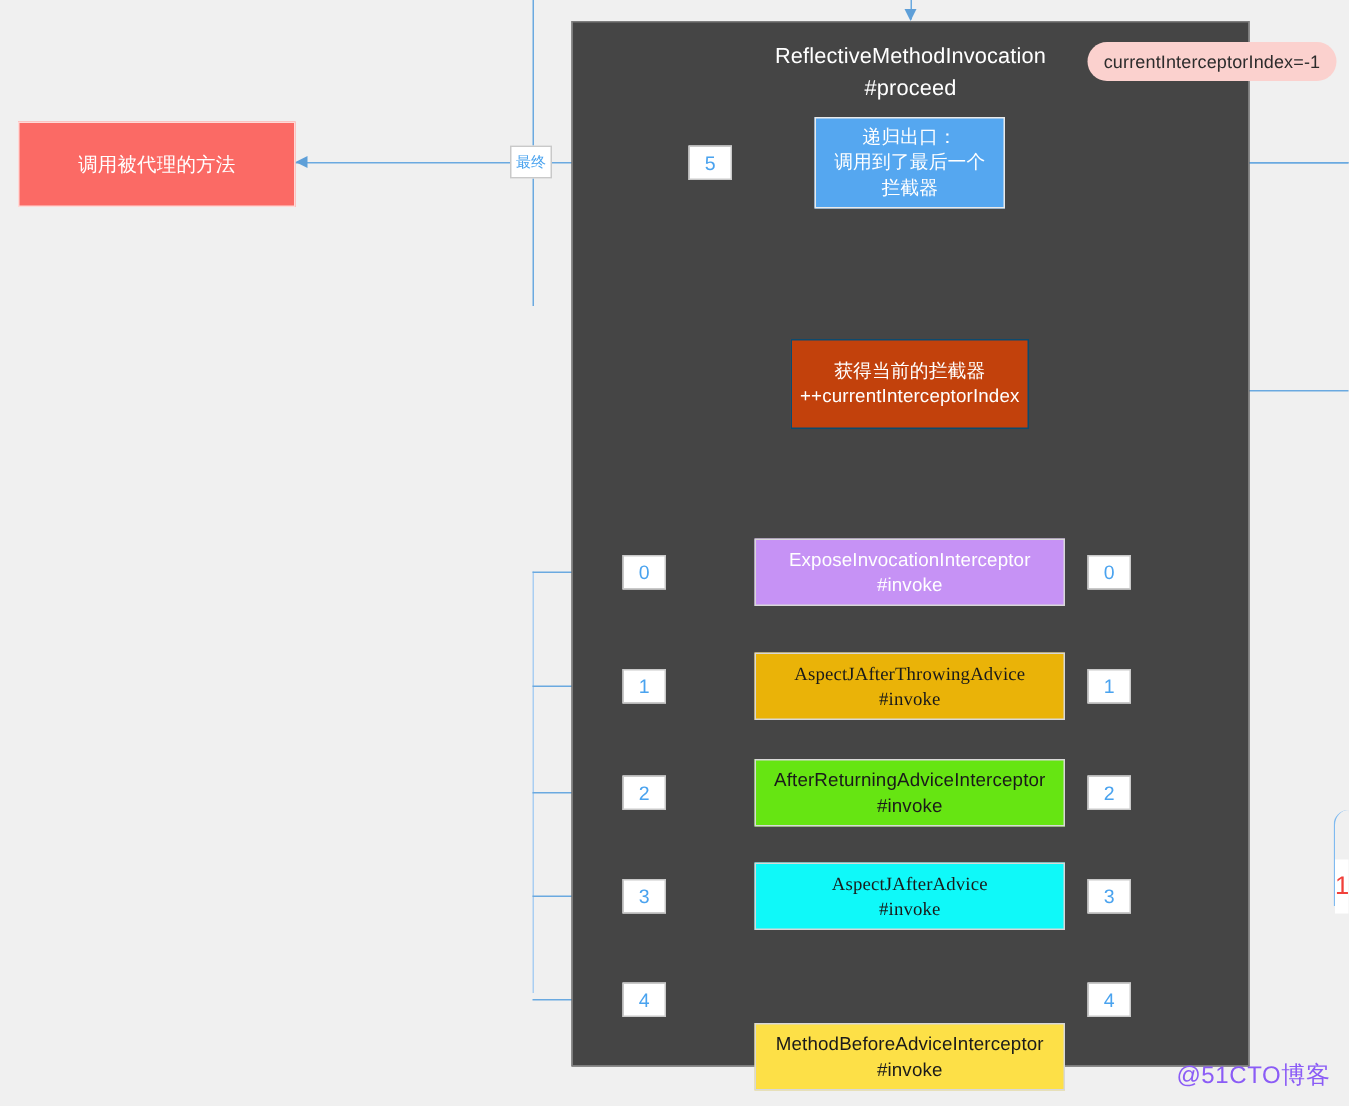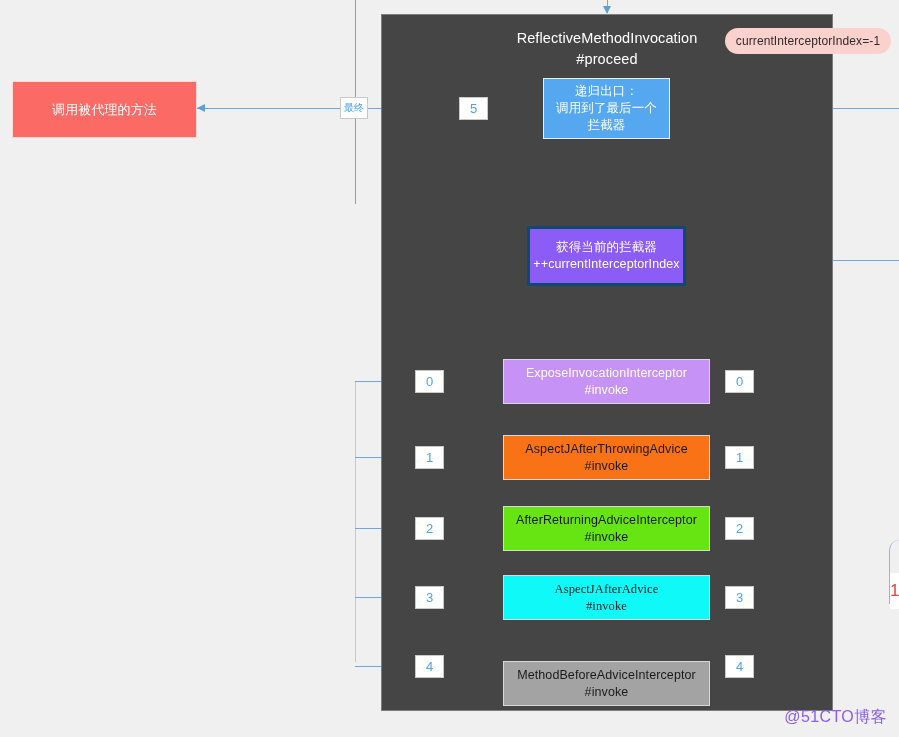--- a/index.html
+++ b/index.html
@@ -71,31 +71,31 @@
     font-size: 13px;
   }
   #node-recursion-exit {
     left: 543px; top: 78px; width: 127px; height: 61px;
     background: #55a7f0;
     color: #ffffff;
     border: 1px solid #eaeaea;
   }
   #node-get-interceptor {
     left: 527px; top: 226px; width: 159px; height: 60px;
-    background: #8b5cf6;
-    color: #ffffff;
-    border: 3px solid #0c4a6e;
+    background: #c2410c;
+    color: #ffffff;
+    border: 1px solid #0c4a6e;
   }
 
   .interceptor { left: 503px; width: 207px; height: 45px; color: #1a1a1a; border: 1px solid #d8d8d8; }
   #node-expose-invocation { top: 359px; background: #c692f5; color: #ffffff; }
-  #node-after-throwing    { top: 435px; background: #f97316; }
+  #node-after-throwing    { top: 435px; background: #eab308; font-family: Liberation Serif, serif; }
   #node-after-returning   { top: 506px; background: #66e512; }
   #node-aspectj-after     { top: 575px; background: #0ff9f9; font-family: Liberation Serif, serif; }
-  #node-method-before     { top: 661px; background: #a3a3a3; }
+  #node-method-before     { top: 682px; background: #fde047; }
 
   
   #badge-index {
     left: 725px; top: 28px; width: 166px; height: 26px;
     background: #fbd1ce;
     color: #2c2c2c;
     border-radius: 13px;
     display: flex; align-items: center; justify-content: center;
     font-size: 12px;
     letter-spacing: .1px;

